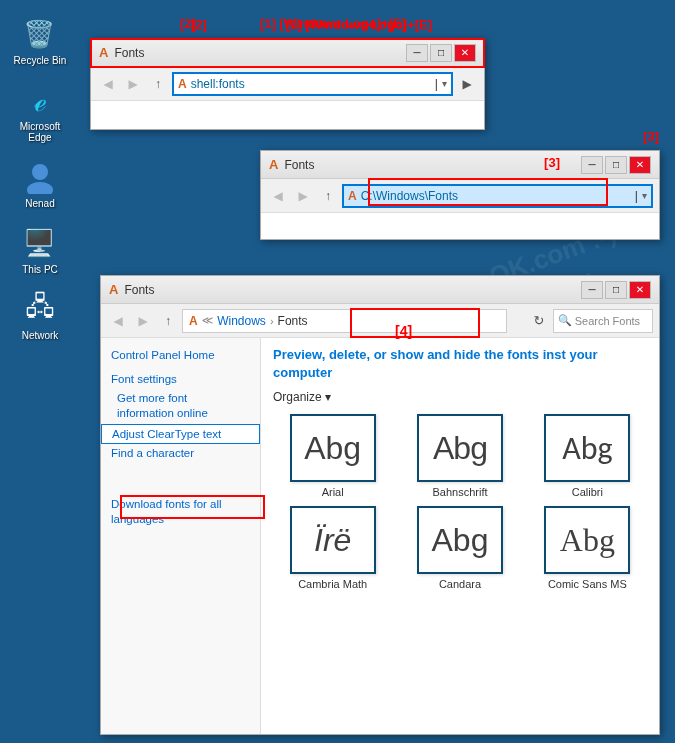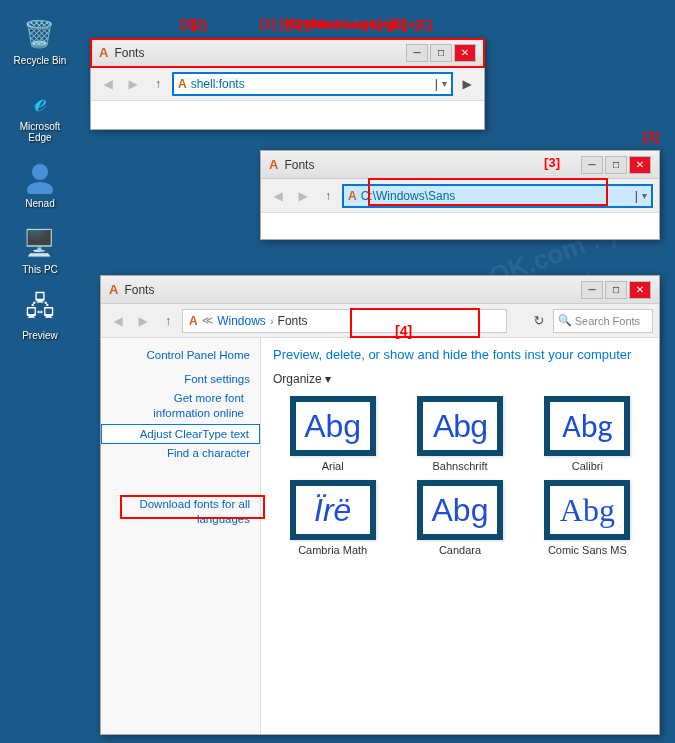--- a/index.html
+++ b/index.html
@@ -197,21 +197,20 @@
       display: flex;
       height: calc(100% - 62px);
     }
 
     .fonts-sidebar {
       width: 160px;
       min-width: 160px;
       border-right: 1px solid #ddd;
       padding: 8px 0;
       background: #f8f8f8;
-      text-align: right;
     }
     .sidebar-link {
       display: block;
       color: #0066cc;
       font-size: 11.5px;
       padding: 3px 10px;
       cursor: pointer;
       text-decoration: none;
     }
     .sidebar-link.highlighted {
@@ -222,20 +221,21 @@
     .fonts-main {
       flex: 1;
       padding: 8px 12px;
       overflow-y: auto;
     }
     .fonts-header-text {
       color: #0078d7;
       font-size: 13px;
       margin-bottom: 8px;
       line-height: 1.4;
+      font-weight: bold;
     }
     .organize-bar {
       margin-bottom: 10px;
     }
     .organize-btn {
       background: transparent;
       border: none;
       font-size: 12px;
       color: #333;
       cursor: pointer;
@@ -250,29 +250,29 @@
       gap: 8px;
     }
     .font-tile {
       display: flex;
       flex-direction: column;
       align-items: center;
       cursor: pointer;
     }
     .font-preview {
       width: 86px;
-      height: 60px;
+      height: 68px;
       background: white;
-      border: 6px solid #0c4a6e;
+      border: 2px solid #0c4a6e;
       box-shadow: 1px 1px 3px rgba(0,0,0,0.15);
       display: flex;
       align-items: center;
       justify-content: center;
       font-size: 32px;
-      color: #1d4ed8;
+      color: #404040;
     }
     .font-preview.cambria { font-style: italic; }
     .font-name {
       font-size: 11px;
       color: #333;
       margin-top: 4px;
       text-align: center;
     }
 
     .fonts-nav-bar {
@@ -359,21 +359,21 @@
         </svg>
       </div>
       <span class="icon-label">Nenad</span>
     </div>
     <div class="desktop-icon">
       <div class="icon-img">🖥️</div>
       <span class="icon-label">This PC</span>
     </div>
     <div class="desktop-icon">
       <div class="icon-img">🖧</div>
-      <span class="icon-label">Preview</span>
+      <span class="icon-label">Network</span>
     </div>
   </div>
 
   <div class="watermark">www.SoftwareOK.com :-)</div>
 
   <div class="window" id="win1">
     <div class="window-titlebar">
       <span class="window-title-icon" style="color:#d4611a;font-weight:bold;font-size:13px;">A</span>
       <span class="window-title-text">Fonts</span>
       <div class="window-controls">
@@ -413,21 +413,21 @@
         <div class="win-btn">□</div>
         <div class="win-btn" style="background:#e81123;color:white;">✕</div>
       </div>
     </div>
     <div class="nav-bar">
       <button class="nav-btn disabled">◀</button>
       <button class="nav-btn disabled">▶</button>
       <button class="nav-btn">↑</button>
       <div class="address-bar" style="border:2px solid #0078d7;background:#cce8ff;">
         <span class="address-icon" style="color:#d4611a;font-weight:bold;font-size:12px;">A</span>
-        <span class="address-text">C:\Windows\Sans</span>
+        <span class="address-text">C:\Windows\Fonts</span>
         <span style="font-size:12px;color:#333;">|</span>
         <span class="address-dropdown">▾</span>
       </div>
     </div>
 
     <div style="position:absolute;top:-22px;right:0;color:red;font-size:13px;font-weight:bold;z-index:200;">[3]</div>
   </div>
 
   <div style="position:absolute;top:178px;left:368px;width:240px;height:28px;border:2px solid red;pointer-events:none;z-index:200;"></div>
   <div style="position:absolute;top:155px;right:115px;color:red;font-size:13px;font-weight:bold;pointer-events:none;z-index:201;">[3]</div>

